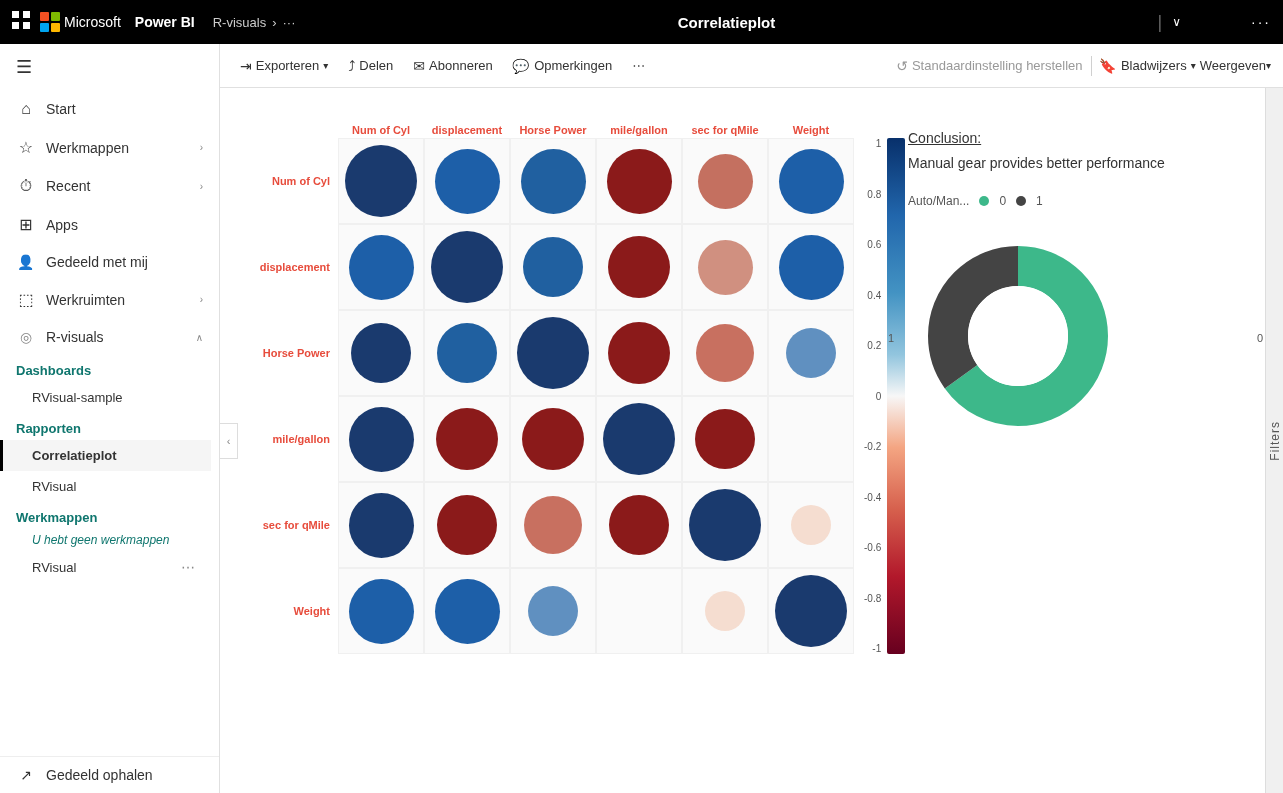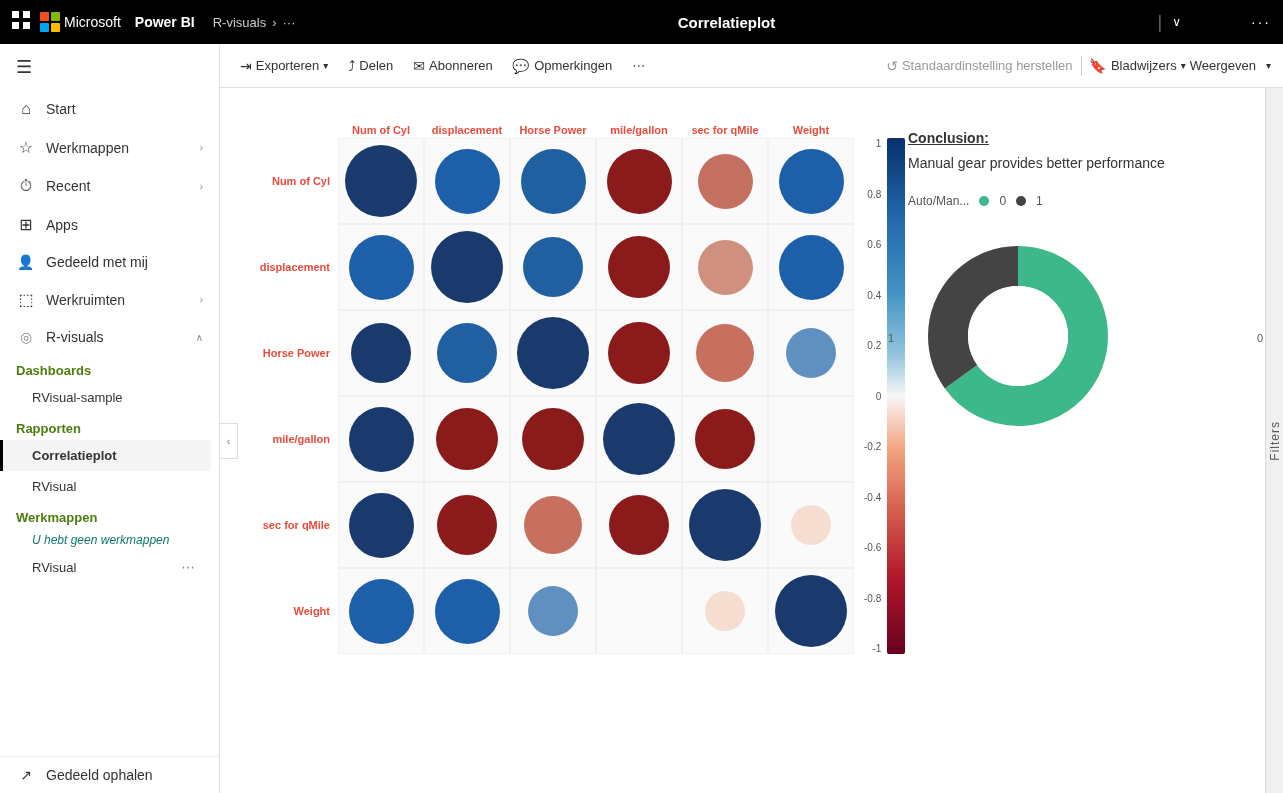--- a/index.html
+++ b/index.html
@@ -46,21 +46,21 @@
     .toolbar-btn {
       display: flex; align-items: center; gap: 4px;
       padding: 4px 8px; border-radius: 4px; cursor: pointer;
       font-size: 13px; color: #333; white-space: nowrap;
     }
     .toolbar-chevron { font-size: 10px; }
     .toolbar-separator { width: 1px; height: 20px; background: #d0d0d0; margin: 0 4px; }
     .toolbar-spacer { flex: 1; }
     .toolbar-restore { font-size: 13px; color: #999; display: flex; align-items: center; gap: 4px; }
     .toolbar-bookmark { display: flex; align-items: center; gap: 4px; font-size: 13px; color: #333; cursor: pointer; }
-    .toolbar-view { display: flex; align-items: center; gap: 10px; font-size: 13px; color: #333; cursor: pointer; }
+    .toolbar-view { display: flex; align-items: center; gap: 0; font-size: 13px; color: #333; cursor: pointer; }
 
     
     .main-layout {
       display: flex;
       flex: 1;
       overflow: hidden;
     }
 
     
     .sidebar {
@@ -88,21 +88,21 @@
       gap: 10px;
       border-radius: 0;
     }
     .sidebar-item-icon { font-size: 16px; width: 20px; text-align: center; }
     .sidebar-item-label { flex: 1; }
     .sidebar-item-chevron { font-size: 10px; color: #888; }
     .sidebar-section {
       padding: 8px 16px 4px 16px;
       font-size: 13px;
       font-weight: 700;
-      color: #4d7c0f;
+      color: #0f766e;
     }
     .sidebar-sub-item {
       display: flex;
       align-items: center;
       padding: 8px 16px 8px 32px;
       cursor: pointer;
       font-size: 13px;
       color: #333;
       gap: 8px;
     }
@@ -189,21 +189,21 @@
       flex-direction: column;
       gap: 20px;
     }
     .conclusion-text {
       font-size: 14px;
       color: #333;
       line-height: 1.5;
     }
     .conclusion-title {
       text-decoration: underline;
-      font-weight: 700;
+      font-weight: 400;
       display: block;
       margin-bottom: 4px;
     }
     .count-section {
       display: flex;
       flex-direction: column;
       gap: 8px;
     }
     .count-title {
       font-size: 14px;

